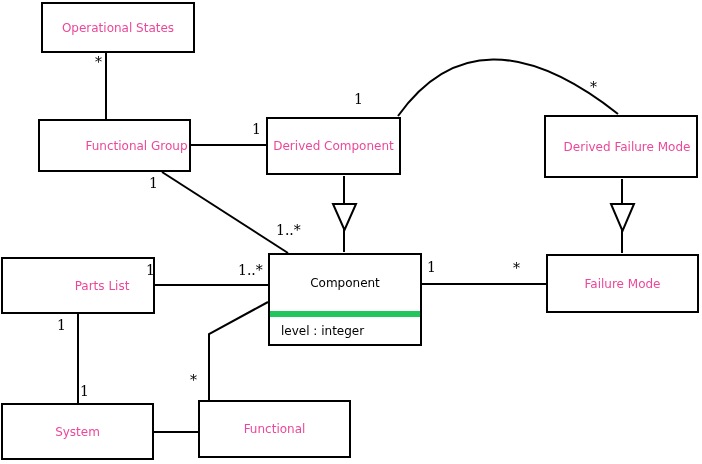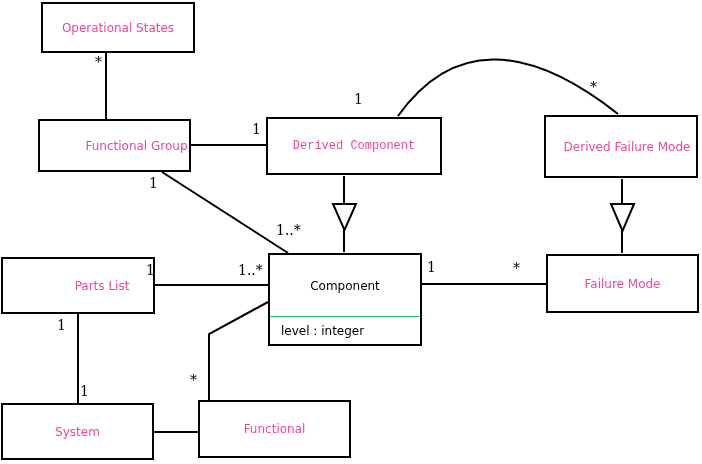--- a/index.html
+++ b/index.html
@@ -35,21 +35,21 @@
     font-size: 12px;
     color: #000000;
     z-index: 2;
   }
   .uml-class .name-compartment {
     box-sizing: border-box;
     height: 62px;
     display: flex;
     align-items: center;
     justify-content: center;
-    border-bottom: 1px solid #22c55e;
+    border-bottom: 6px solid #22c55e;
   }
   .uml-class .attr-compartment {
     box-sizing: border-box;
     flex: 1;
     display: flex;
     align-items: center;
     padding-left: 11px;
     text-align: left;
   }
   .mult {
@@ -89,21 +89,21 @@
   </svg>
 
   <div class="uml-box" style="left:41px; top:2px; width:154px; height:51px;">
     <span>Operational States</span>
   </div>
 
   <div class="uml-box" style="left:38px; top:119px; width:153px; height:53px;padding-left:44px;">
     <span>Functional Group</span>
   </div>
 
-  <div class="uml-box" style="left:266px; top:117px; width:176px; height:58px;font-family:Liberation Mono, monospace;">
+  <div class="uml-box" style="left:266px; top:117px; width:135px; height:58px;">
     <span>Derived Component</span>
   </div>
 
   <div class="uml-box" style="left:544px; top:115px; width:154px; height:63px;padding-left:12px;">
     <span>Derived Failure Mode</span>
   </div>
 
   <div class="uml-box" style="left:1px; top:257px; width:154px; height:57px;padding-left:48px;">
     <span>Parts List</span>
   </div>

